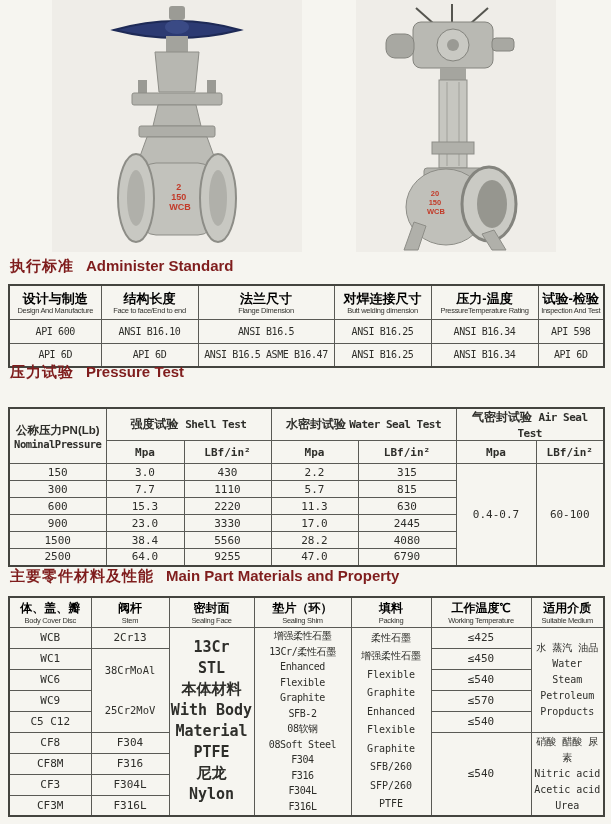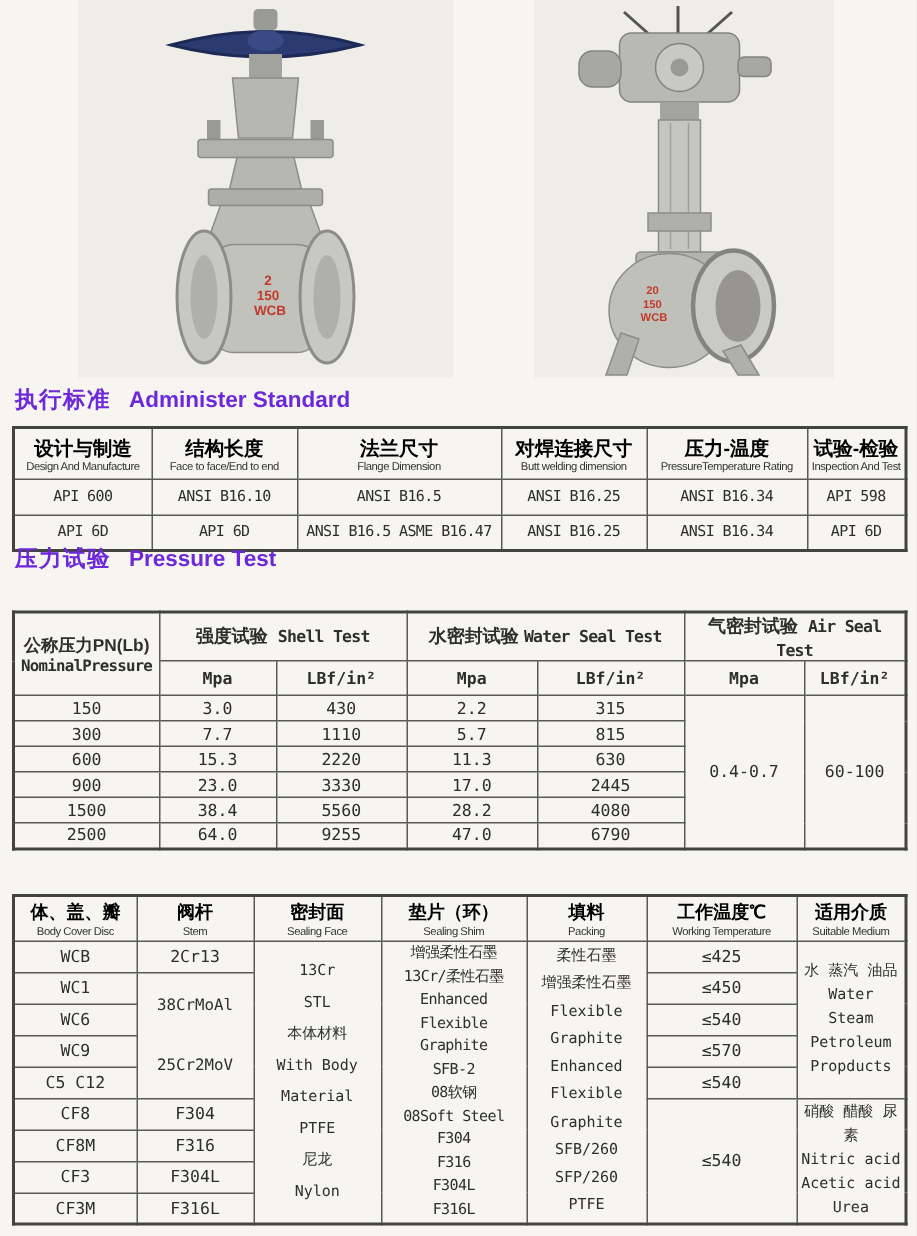--- a/index.html
+++ b/index.html
@@ -4,21 +4,21 @@
 <style>
   * { margin:0; padding:0; box-sizing:border-box; }
   html,body { background:#e9e7e2; }
   body { font-family:"Liberation Sans", sans-serif; }
   .page { position:relative; width:611px; height:824px; background:#f6f5f0; overflow:hidden; margin:0 auto; }
 
   .photos { position:absolute; top:0; left:0; width:522px; height:252px; }
   .valve-left  { position:absolute; left:52px; top:0; }
   .valve-right { position:absolute; left:356px; top:0; }
 
-  .heading { position:absolute; left:10px; color:#6d28d9; font-weight:bold; white-space:nowrap; }
+  .heading { position:absolute; left:10px; color:#7f1d1d; font-weight:bold; white-space:nowrap; }
   .heading .hz { font-size:15px; letter-spacing:1px; }
   .heading .he { font-size:15px; margin-left:12px; letter-spacing:0; }
 
   table { border-collapse:collapse; table-layout:fixed; position:absolute; left:8px; width:595px;
           background:transparent; }
   td, th { border:1px solid #5a5a55; text-align:center; vertical-align:middle; padding:0 1px;
            color:#2e2e2a; overflow:hidden; }
   table { border:2px solid #44443f; }
 
   .hzh { font-size:13px; font-weight:bold; color:#000000; line-height:15px; padding-top:1px; }
@@ -34,21 +34,21 @@
   .t2 tbody tr { height:17px; }
   .t2 .grp { font-size:12px; font-weight:bold; }
   .t2 .grp .gen { font-weight:bold; font-size:11px; font-family:"DejaVu Sans Mono", monospace; letter-spacing:-0.5px; }
   .t2 .unit { font-family:"DejaVu Sans Mono", monospace; font-size:11px; font-weight:bold; }
   .t2 .pn1 { font-size:11.5px; font-weight:bold; }
   .t2 .pn2 { font-family:"DejaVu Sans Mono", monospace; font-size:10.5px; letter-spacing:-0.5px; }
 
   .t3 thead tr { height:30px; }
   .t3 tbody tr { height:21px; }
   .t3 .hzh { font-size:12px; }
-  .face  { font-size:10px; line-height:21px; }
+  .face  { font-size:15px; line-height:21px;font-weight:bold; }
   .shim  { font-size:10px; line-height:15.5px; letter-spacing:-0.4px; }
   .pack  { font-size:10px; line-height:18.5px; }
   .stemmid { font-size:10.5px; line-height:40px; }
   .med   { font-size:10px; line-height:16px; }
 </style>
 </head>
 <body>
 
 <div class="page">
 
@@ -245,20 +245,23 @@
       <tr>
         <td class="num">2500</td>
         <td class="num">64.0</td>
         <td class="num">9255</td>
         <td class="num">47.0</td>
         <td class="num">6790</td>
       </tr>
     </tbody>
   </table>
 
+  <div class="heading" style="top:567px">
+    <span class="hz">主要零件材料及性能</span><span class="he">Main Part Materials and Property</span>
+  </div>
 
   <table class="t3" style="top:596px">
     <colgroup>
         <col style="width:82px">
         <col style="width:78px">
         <col style="width:85px">
         <col style="width:97px">
         <col style="width:80px">
         <col style="width:100px">
         <col style="width:73px">

